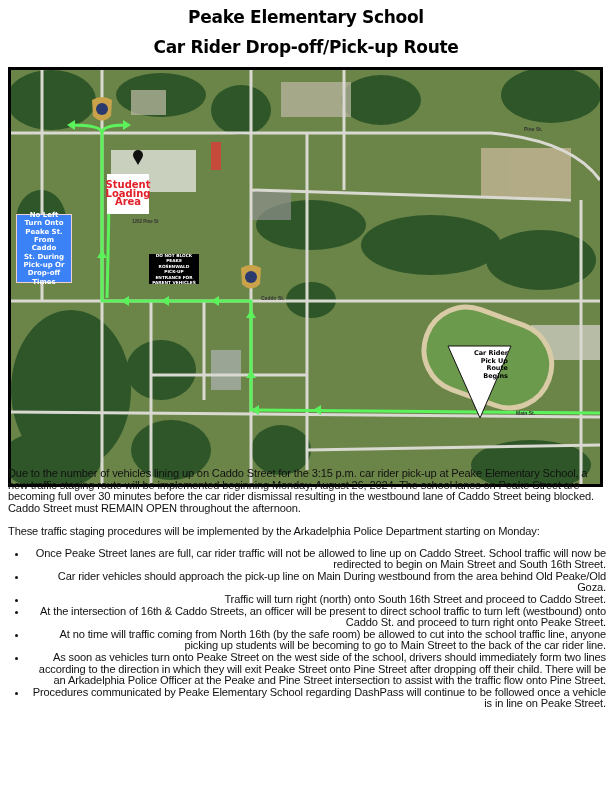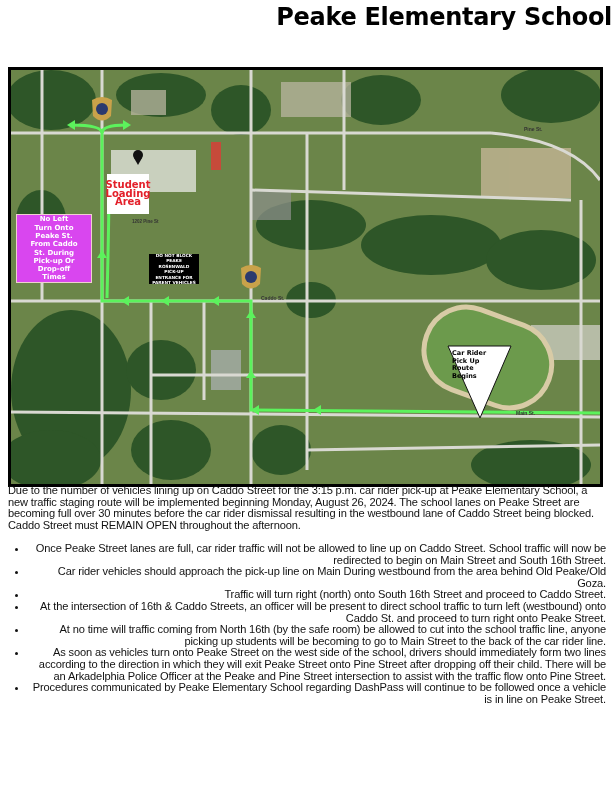--- a/index.html
+++ b/index.html
@@ -1,35 +1,36 @@
 <!DOCTYPE html>
 <html><head>
 <meta charset="utf-8">
 <style>
   html, body { margin:0; padding:0; background:#ffffff; }
   body { width:612px; height:791px; position:relative; overflow:hidden; font-family:"Liberation Sans", sans-serif; color:#111; }
-  .title { position:absolute; left:0; top:2px; width:612px; text-align:right; font-family:"DejaVu Sans", sans-serif; font-weight:bold; font-size:24px; line-height:30px; letter-spacing:-0.3px; color:#000; }
+  .title { position:absolute; left:0; top:2px; width:612px; text-align:center; font-family:"DejaVu Sans", sans-serif; font-weight:bold; font-size:17px; line-height:30px; letter-spacing:-0.3px; color:#000; }
   .map { position:absolute; left:8px; top:67px; width:595px; height:420px; border:3px solid #000; box-sizing:border-box; overflow:hidden; background:#5e7a45; }
   .map svg { display:block; }
-  .sign-red { position:absolute; left:13px; top:213px; width:76px; height:69px; background:#d946ef; border:1px solid #f0d0d0; color:#fff; font-weight:bold; font-size:7px; line-height:8.3px; text-align:center; display:flex; align-items:center; justify-content:center; padding:5px; box-sizing:border-box; white-space:pre-line; font-family:"DejaVu Sans", sans-serif; }
+  .sign-red { position:absolute; left:13px; top:213px; width:56px; height:69px; background:#3b82f6; border:1px solid #f0d0d0; color:#fff; font-weight:bold; font-size:7px; line-height:8.3px; text-align:center; display:flex; align-items:center; justify-content:center; padding:5px; box-sizing:border-box; white-space:pre-line; font-family:"DejaVu Sans", sans-serif; }
   .sign-loading { position:absolute; left:104px; top:172px; width:42px; height:40px; background:#fff; color:#e3202a; font-weight:bold; font-size:10px; line-height:8.4px; text-align:center; display:flex; align-items:center; justify-content:center; white-space:pre-line; font-family:"DejaVu Sans", sans-serif; }
   .sign-black { position:absolute; left:146px; top:253px; width:50px; height:30px; background:#000; color:#fff; font-weight:bold; font-size:4.3px; line-height:5.5px; text-align:center; display:flex; align-items:center; justify-content:center; white-space:pre-line; font-family:"DejaVu Sans", sans-serif; }
-  .sign-tri-label { position:absolute; left:450px; top:348px; width:56px; color:#000; font-weight:bold; font-size:6.5px; line-height:7.6px; text-align:left; white-space:pre-line; font-family:"DejaVu Sans", sans-serif; }
+  .sign-tri-label { position:absolute; left:450px; top:348px; width:56px; color:#000; font-weight:bold; font-size:6.5px; line-height:7.6px; text-align:right; white-space:pre-line; font-family:"DejaVu Sans", sans-serif; }
   .addr { position:absolute; left:121px; top:149px; font-size:4.5px; color:#333; font-weight:bold; }
   .street-lbl { position:absolute; font-size:5px; color:#333; font-weight:bold; }
-  .text { position:absolute; left:8px; top:485px; width:598px; font-size:11.1px; line-height:11.6px; color:#111; letter-spacing:-0.15px; }
+  .text { position:absolute; left:8px; top:468px; width:598px; font-size:11.1px; line-height:11.6px; color:#111; letter-spacing:-0.15px; }
   .text p { margin:0 0 11.6px 0; }
   .text ul { margin:0; padding-left:20px;text-align:right; }
   .text li { margin:0; padding-left:2px; }
 </style>
 </head>
 <body>
 
 <div class="title">
   <div>Peake Elementary School</div>
+  <div>Car Rider Drop-off/Pick-up Route</div>
 </div>
 
 <div class="map">
   <svg width="589" height="414" viewBox="0 0 589 414">
 
     <rect width="589" height="414" fill="#6b8549"></rect>
 
     <g fill="#2e5628">
       <ellipse cx="40" cy="30" rx="45" ry="30"></ellipse>
       <ellipse cx="150" cy="25" rx="45" ry="22"></ellipse>
@@ -140,20 +141,21 @@
 ENTRANCE FOR
 PARENT VEHICLES</div>
   <div class="sign-tri-label" style="left:441px;top:280px;">Car Rider
 Pick Up
 Route
 Begins</div>
 </div>
 
 <div class="text">
   <p>Due to the number of vehicles lining up on Caddo Street for the 3:15 p.m. car rider pick-up at Peake Elementary School, a new traffic staging route will be implemented beginning Monday, August 26, 2024. The school lanes on Peake Street are becoming full over 30 minutes before the car rider dismissal resulting in the westbound lane of Caddo Street being blocked. Caddo Street must REMAIN OPEN throughout the afternoon.</p>
+  <p style="margin-bottom:10px;">These traffic staging procedures will be implemented by the Arkadelphia Police Department starting on Monday:</p>
   <ul>
     <li>Once Peake Street lanes are full, car rider traffic will not be allowed to line up on Caddo Street. School traffic will now be redirected to begin on Main Street and South 16th Street.</li>
     <li>Car rider vehicles should approach the pick-up line on Main During westbound from the area behind Old Peake/Old Goza.</li>
     <li>Traffic will turn right (north) onto South 16th Street and proceed to Caddo Street.</li>
     <li>At the intersection of 16th &amp; Caddo Streets, an officer will be present to direct school traffic to turn left (westbound) onto Caddo St. and proceed to turn right onto Peake Street.</li>
     <li>At no time will traffic coming from North 16th (by the safe room) be allowed to cut into the school traffic line, anyone picking up students will be becoming to go to Main Street to the back of the car rider line.</li>
     <li>As soon as vehicles turn onto Peake Street on the west side of the school, drivers should immediately form two lines according to the direction in which they will exit Peake Street onto Pine Street after dropping off their child. There will be an Arkadelphia Police Officer at the Peake and Pine Street intersection to assist with the traffic flow onto Pine Street.</li>
     <li>Procedures communicated by Peake Elementary School regarding DashPass will continue to be followed once a vehicle is in line on Peake Street.</li>
   </ul>
 </div>

